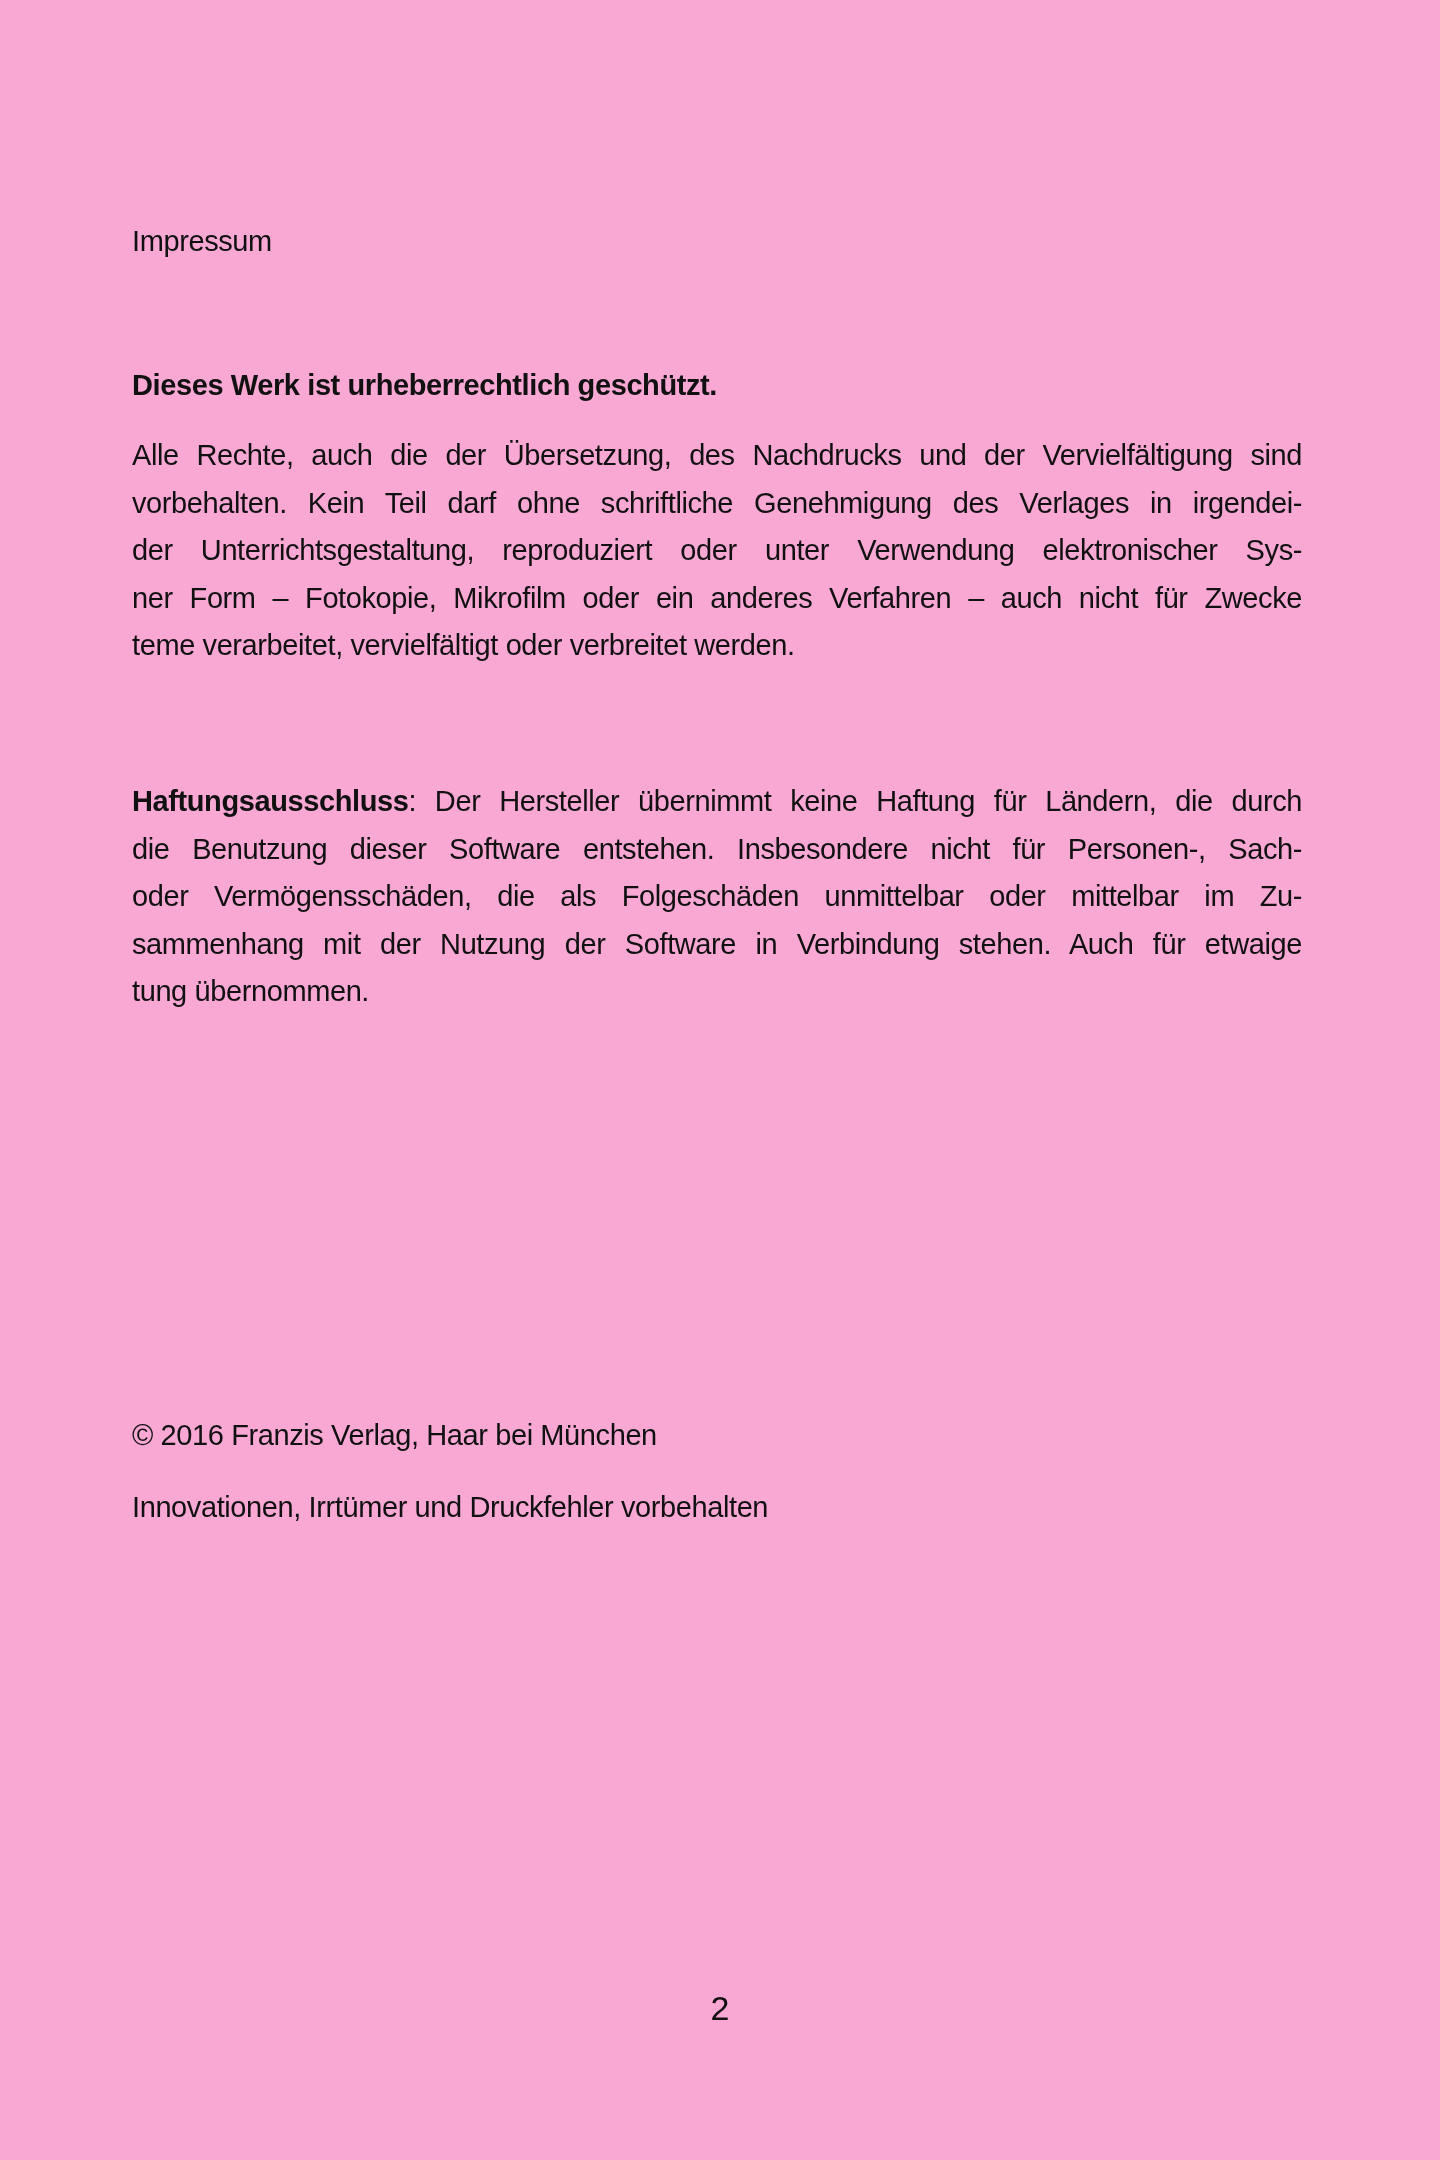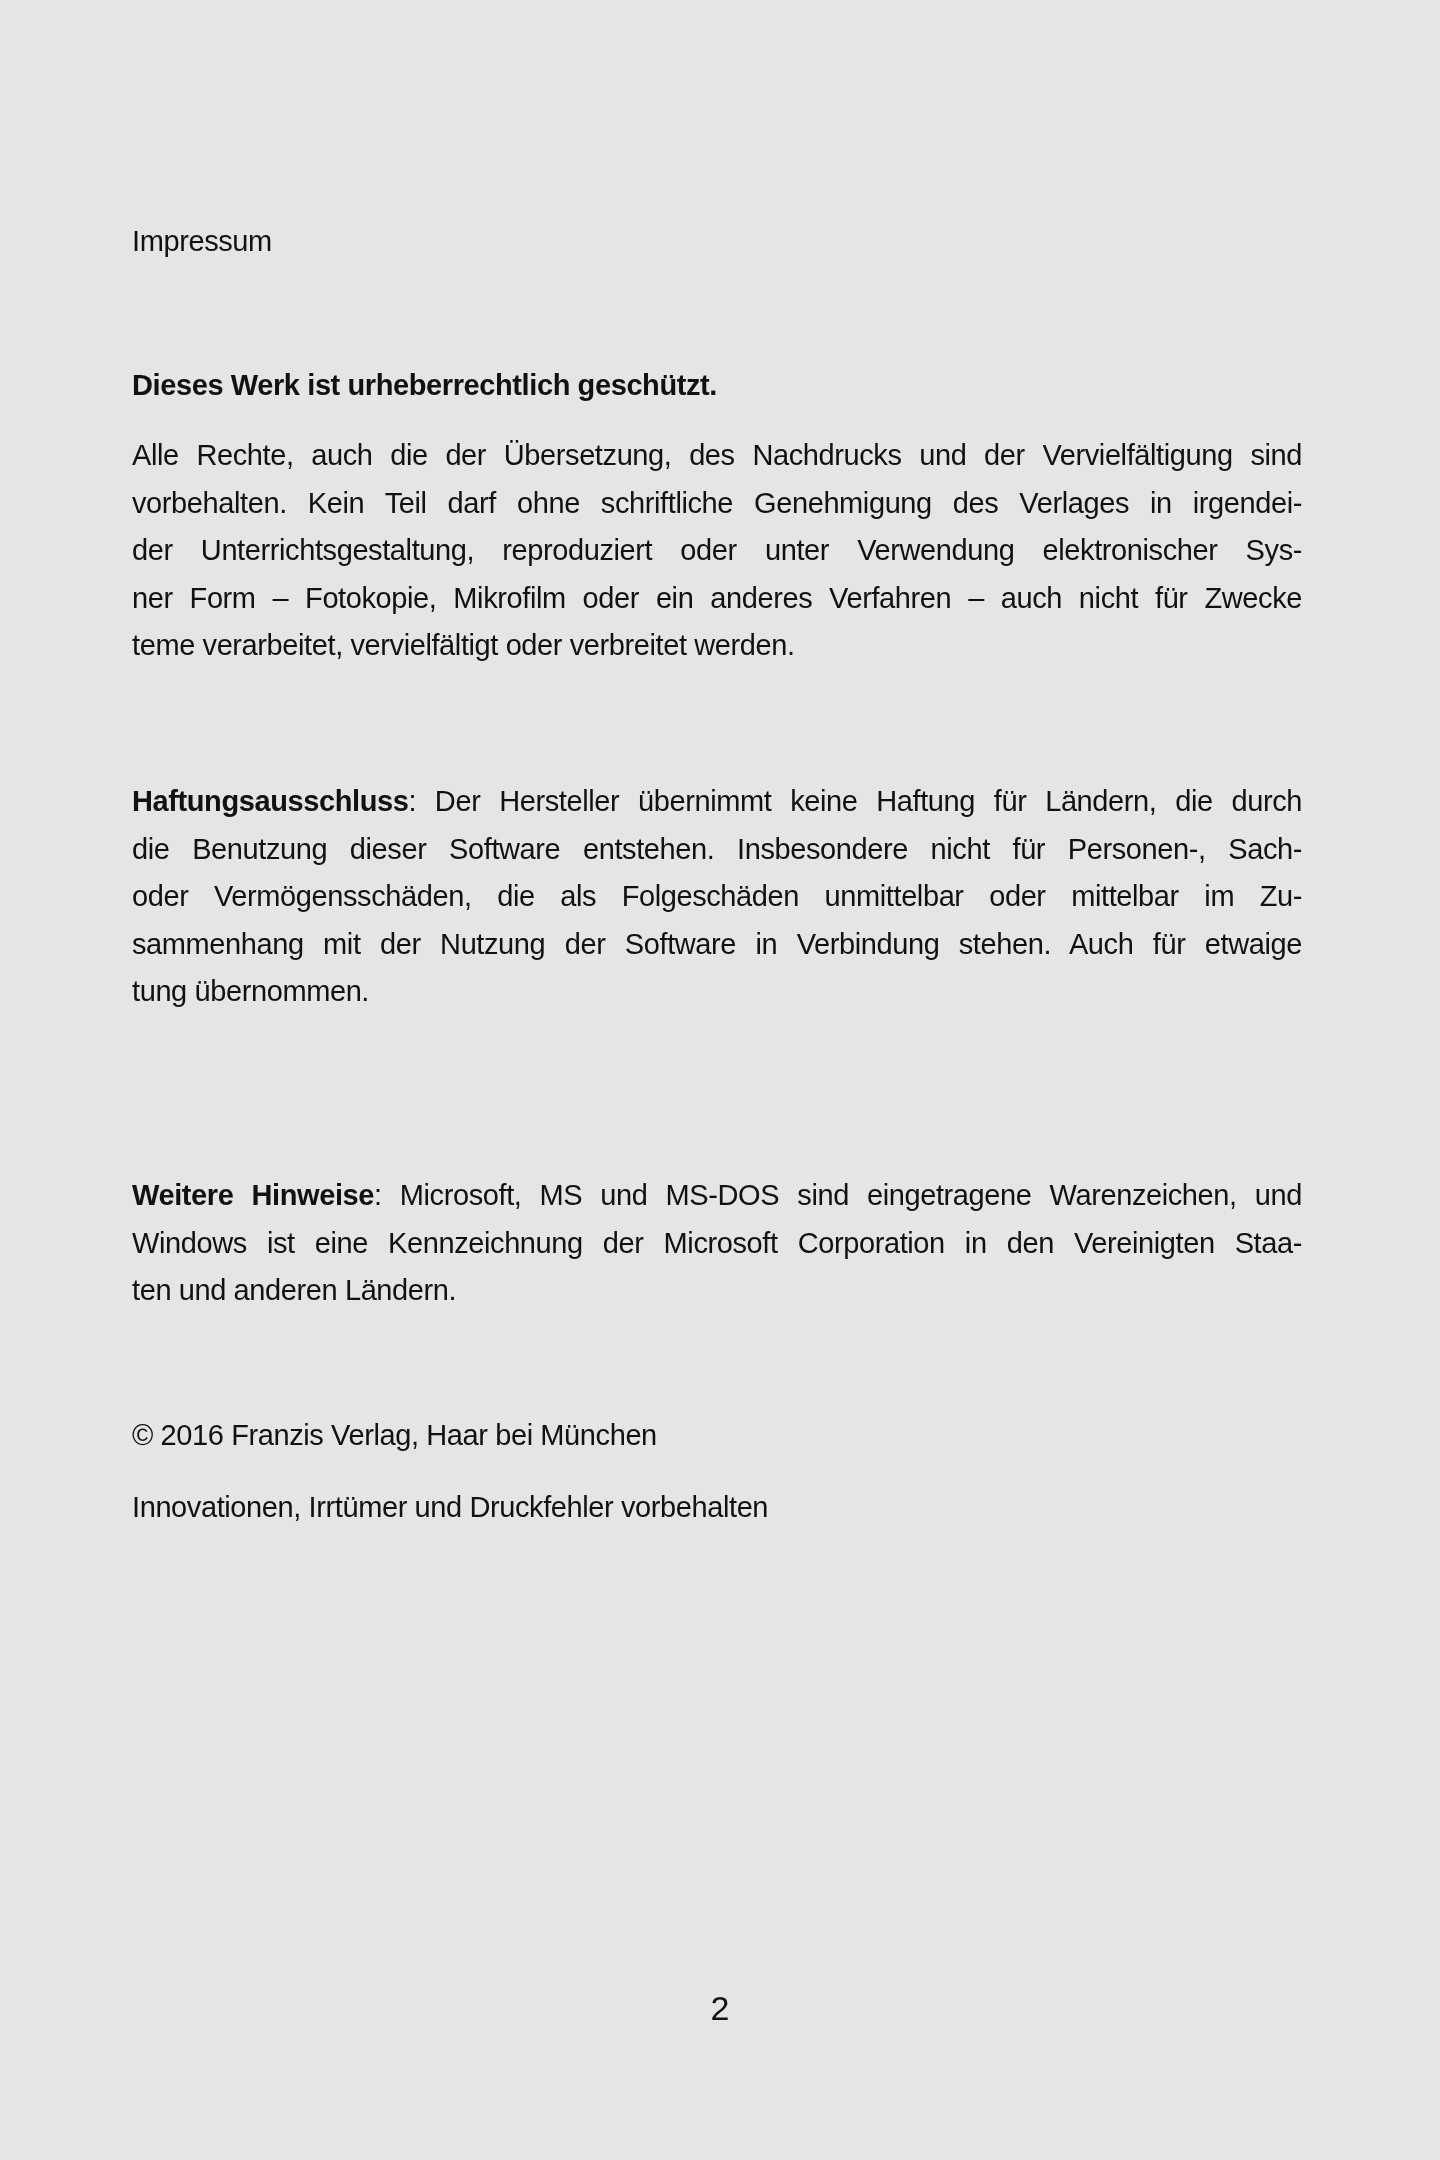--- a/index.html
+++ b/index.html
@@ -1,20 +1,20 @@
 <!DOCTYPE html>
 <html><head>
   <meta charset="utf-8">
   <style>
     html, body { margin: 0; padding: 0; background: #ffffff; }
     body {
       width: 1440px; height: 2160px; position: relative; overflow: hidden;
       font-family: "Liberation Sans", sans-serif; color: #111111;
     }
-    .page { position: absolute; left: 0; top: 0; width: 1440px; height: 2160px; background: #e5e5e5; }
+    .page { position: absolute; left: 0; top: 0; width: 1440px; height: 2160px; background: #f9a8d4; }
     .block {
       position: absolute; left: 132px; width: 1170px;
       font-size: 29px; line-height: 47.6px; letter-spacing: -0.4px;
     }
     .b { font-weight: bold; }
     .line { display: block; text-align: justify; text-align-last: justify; white-space: nowrap; }
     .line.last { text-align-last: left; }
     #impressum { top: 218px; }
     #copyright-heading { top: 362px; }
     #rights-paragraph { top: 432px; }
@@ -45,25 +45,20 @@
   </div>
 
   <div id="disclaimer-paragraph" class="block">
     <span class="line"><b>Haftungsausschluss</b><span>: Der Hersteller übernimmt keine Haftung für Ländern, die durch</span></span>
     <span class="line">die Benutzung dieser Software entstehen. Insbesondere nicht für Personen-, Sach-</span>
     <span class="line">oder Vermögensschäden, die als Folgeschäden unmittelbar oder mittelbar im Zu-</span>
     <span class="line">sammenhang mit der Nutzung der Software in Verbindung stehen. Auch für etwaige</span>
     <span class="line last">tung übernommen.</span>
   </div>
 
-  <div id="notes-paragraph" class="block">
-    <span class="line"><b>Weitere Hinweise</b><span>: Microsoft, MS und MS-DOS sind eingetragene Warenzeichen, und</span></span>
-    <span class="line">Windows ist eine Kennzeichnung der Microsoft Corporation in den Vereinigten Staa-</span>
-    <span class="line last">ten und anderen Ländern.</span>
-  </div>
 
   <div id="copyright-line" class="block">© 2016 Franzis Verlag, Haar bei München</div>
 
   <div id="reservation-line" class="block">Innovationen, Irrtümer und Druckfehler vorbehalten</div>
 
   <div id="page-number">2</div>
 
 </div>
 
 </body></html>

